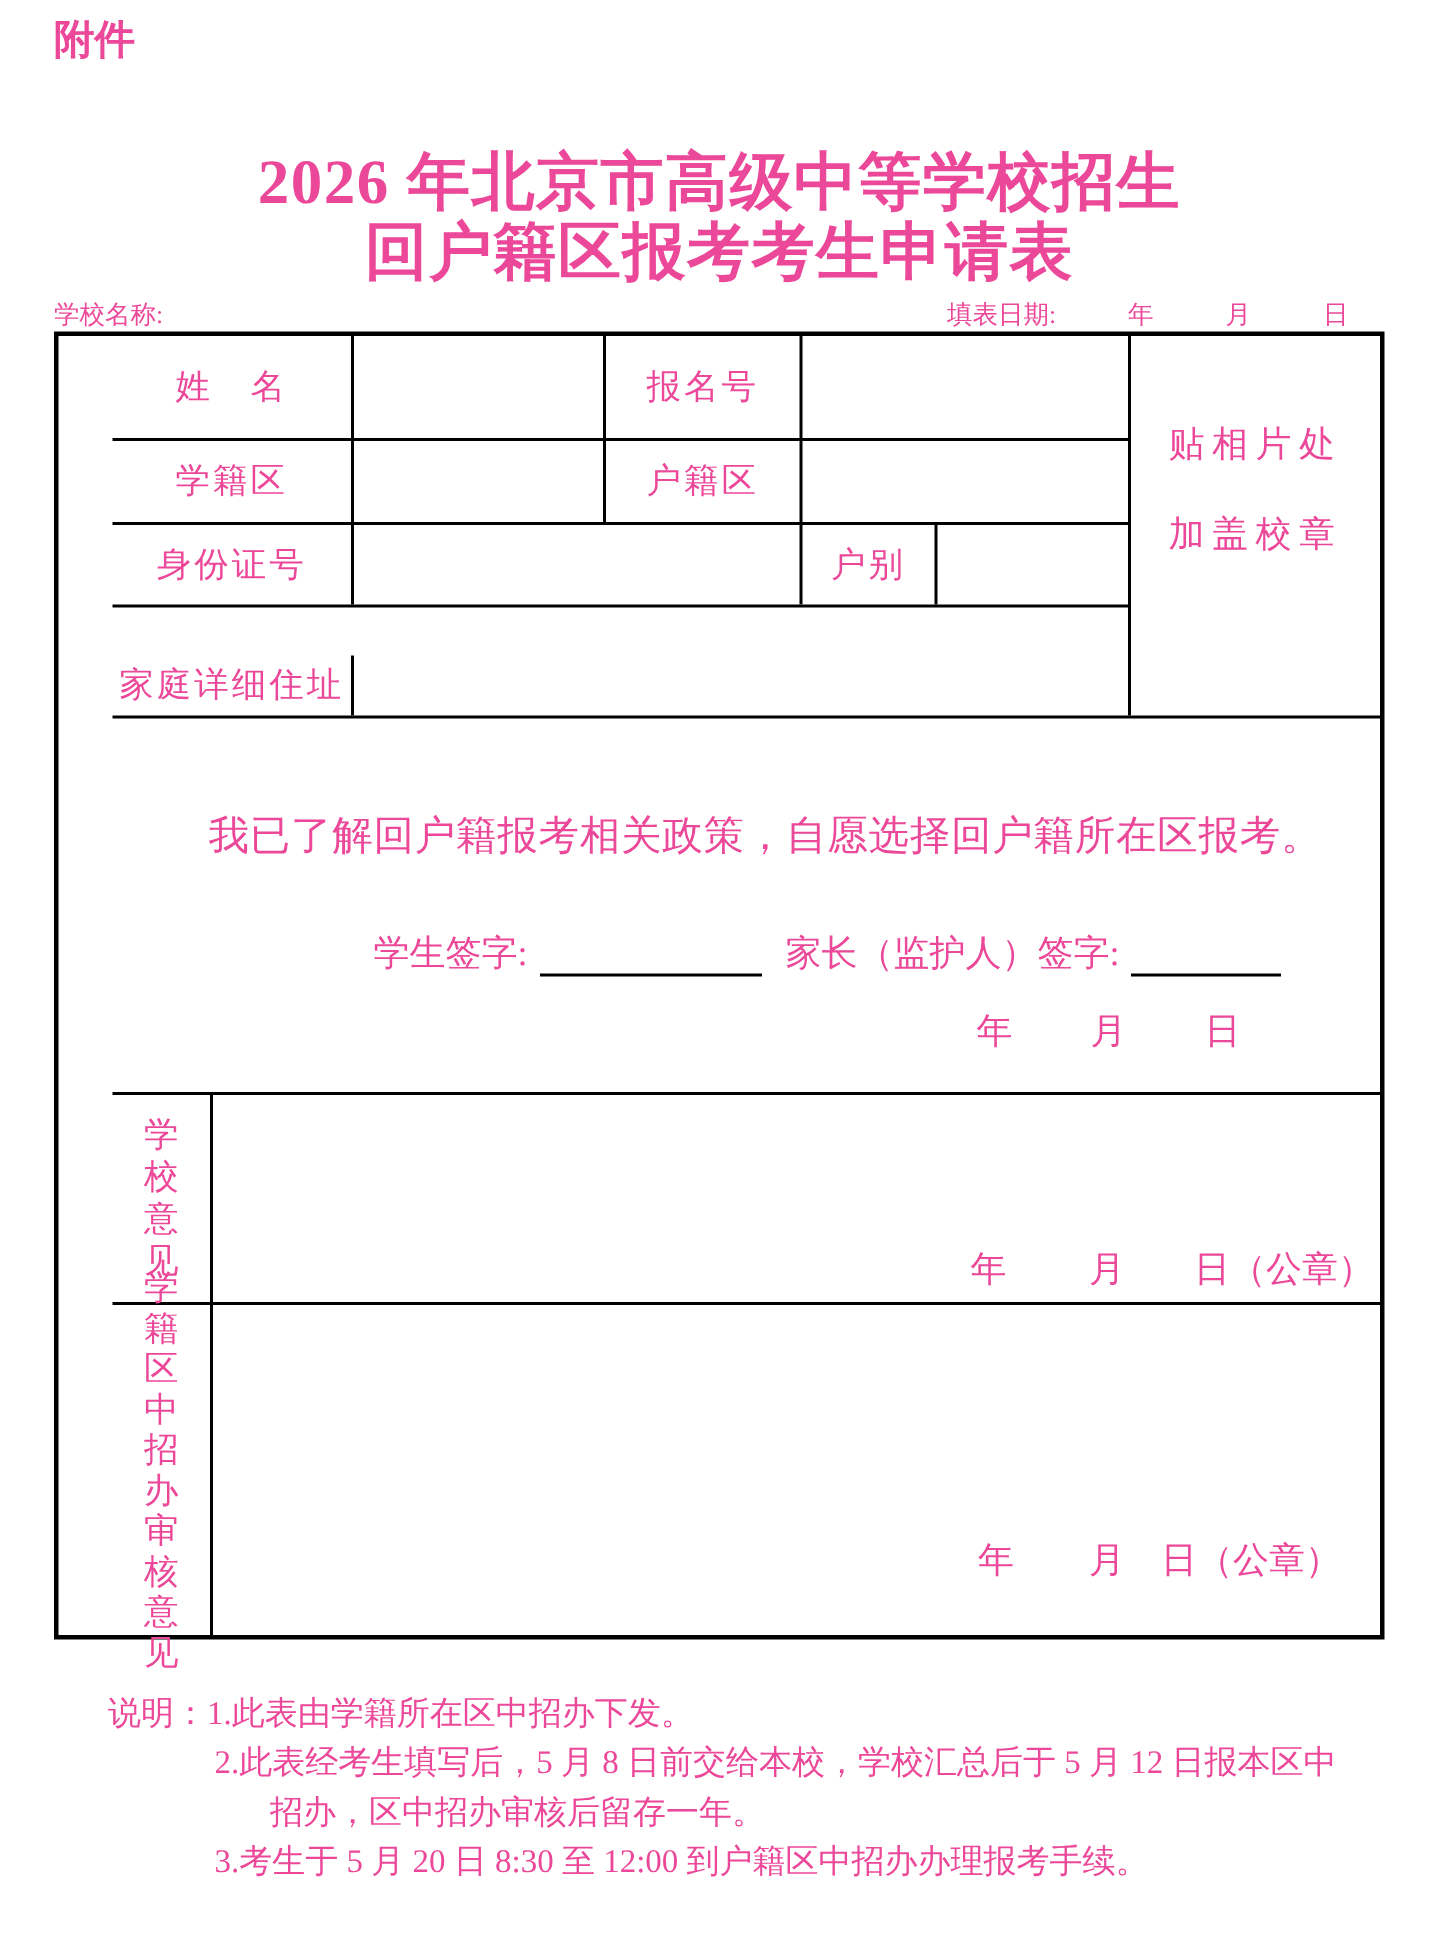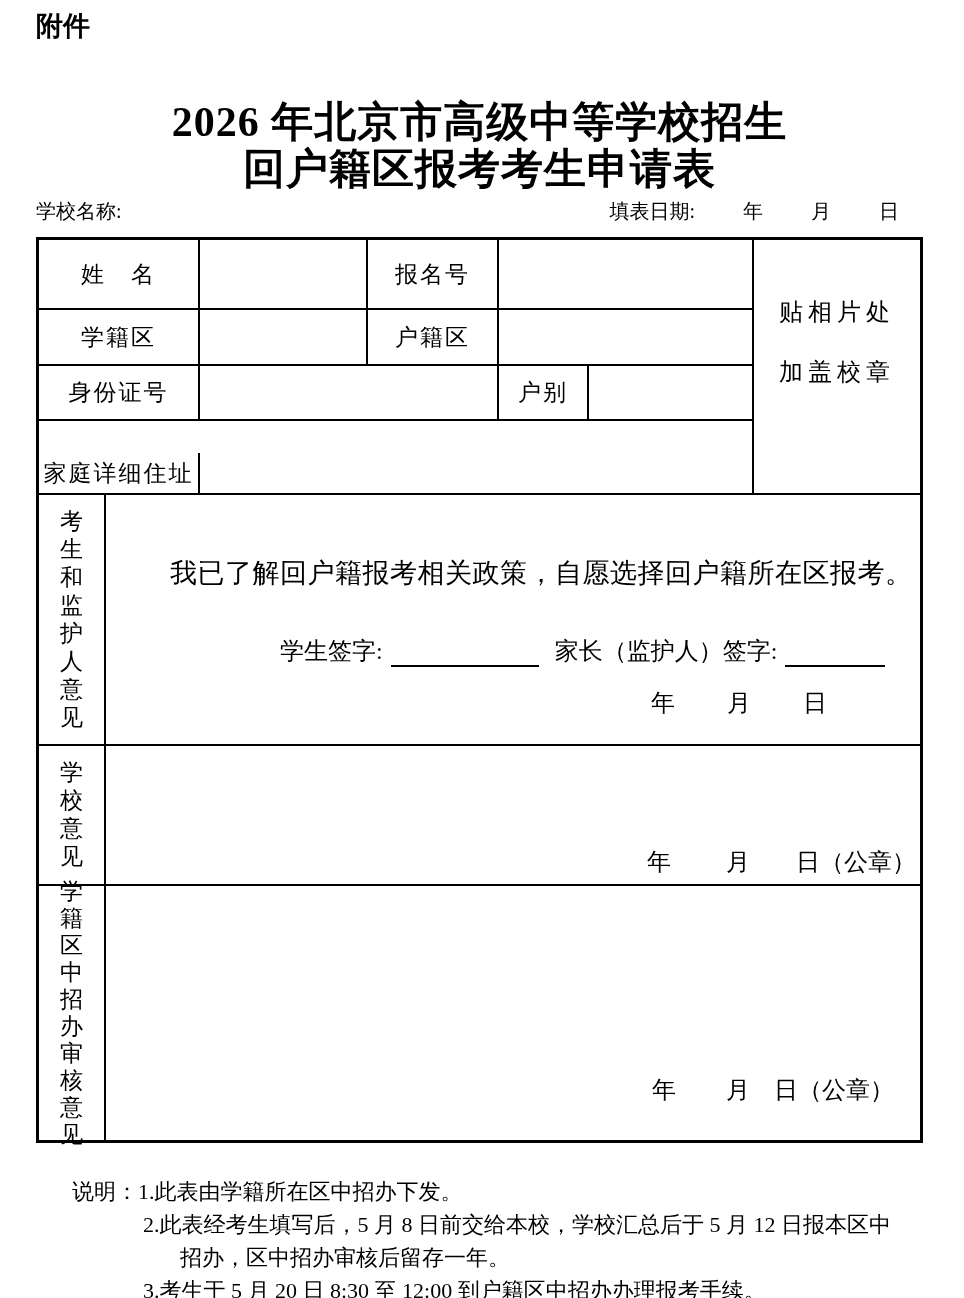--- a/index.html
+++ b/index.html
@@ -2,21 +2,21 @@
 <html><head>
 <meta charset="utf-8">
 <style>
   * { margin: 0; padding: 0; box-sizing: border-box; }
   html, body { background: #ffffff; }
   .page {
     position: relative;
     width: 964px;
     height: 1298px;
     background: #ffffff;
-    color: #000000;
+    color: #ec4899;
     font-family: "Liberation Serif", "DejaVu Serif", serif;
     padding: 10px 41px 0 36px;
     overflow: hidden;
   }
   .attachment {
     font-family: "Liberation Sans", "DejaVu Sans", sans-serif;
     font-weight: bold;
     font-size: 27px;
     line-height: 1.2;
   }
@@ -25,30 +25,30 @@
     text-align: center;
     font-weight: bold;
     font-size: 42px;
     line-height: 47px;
     letter-spacing: 1px;
   }
   .meta-row {
     display: flex;
     justify-content: space-between;
     align-items: flex-end;
-    font-size: 20px;
+    font-size: 17px;
     margin-top: 7px;
-    padding-bottom: 14px;
+    padding-bottom: 1px;
     line-height: 1.15;
   }
   .meta-date { display: flex; padding-right: 24px; }
   .meta-date .dchar { margin-left: 48px; }
 
   
-  .form-table { border: 3px solid #000; }
+  .form-table { border: 3px solid #000; padding-left: 36px; }
   .info-area { display: flex; border-bottom: 2px solid #000; }
   .info-left { flex: 1 1 auto; display: flex; flex-direction: column; }
   .info-row { display: flex; border-bottom: 2px solid #000; }
   .info-row:last-child { border-bottom: none; }
   .r1 { height: 70px; }
   .r2 { height: 55px; }
   .r3 { height: 56px; }
   .r4 { height: 40px; margin-top: 32px; }
   .cell {
     display: flex;
@@ -72,21 +72,21 @@
     align-items: center;
     padding-top: 56px;
   }
   .photo-line { font-size: 24px; letter-spacing: 5px; white-space: nowrap; }
   .photo-line + .photo-line { margin-top: 28px; }
 
   .section { display: flex; border-bottom: 2px solid #000; }
   .section:last-child { border-bottom: none; }
   .s1 { height: 251px; }
   .s2 { height: 140px; }
-  .s3 { height: 254px; }
+  .s3 { height: 220px; }
   .v-label {
     width: 67px;
     border-right: 2px solid #000;
     display: flex;
     align-items: center;
     justify-content: center;
   }
   .v-label span {
     display: block;
     width: 24px;
@@ -195,23 +195,20 @@
 
       </div>
 
       <div class="photo-cell">
         <div class="photo-line">贴相片处</div>
         <div class="photo-line">加盖校章</div>
       </div>
     </div>
 
     <div class="section s1">
-      <div class="v-label">
-        <span>考生和监护人意见</span>
-      </div>
       <div class="section-body">
         <div class="statement">我已了解回户籍报考相关政策，自愿选择回户籍所在区报考。</div>
         <div class="sig-row">
           <span>学生签字:</span>
           <span class="sig-blank b1"></span>
           <span class="sig-gap"></span>
           <span>家长（监护人）签字:</span>
           <span class="sig-blank b2"></span>
         </div>
         <div class="date-row date-row-1">

